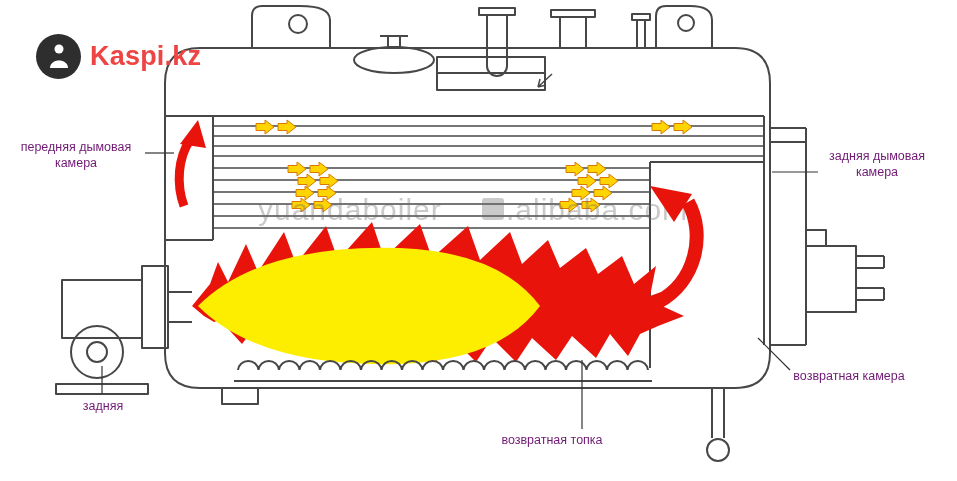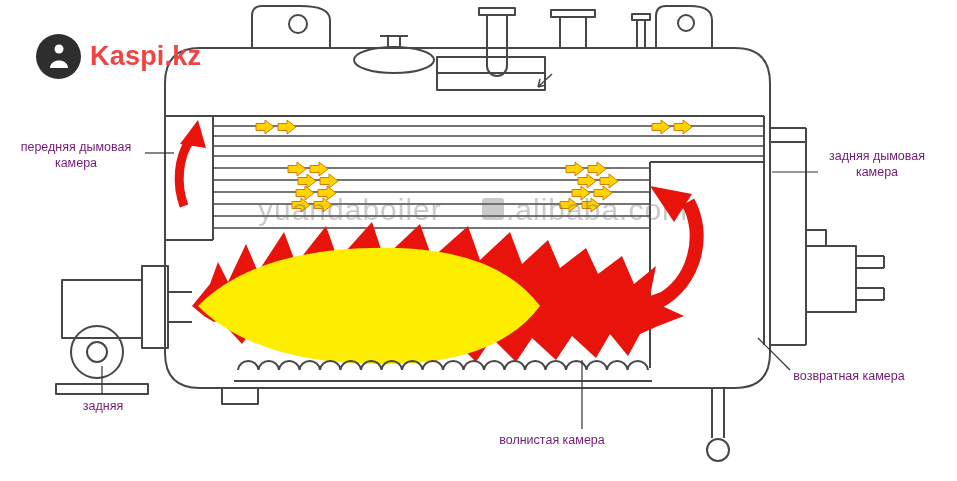--- a/index.html
+++ b/index.html
@@ -199,17 +199,17 @@
     </div>
     <div class="logo-text">Kaspi.kz</div>
   </div>
 
   <div class="label" style="left:10px;top:139px;width:132px;">передняя дымовая камера</div>
 
   <div class="label" style="left:820px;top:148px;width:114px;">задняя дымовая камера</div>
 
   <div class="label" style="left:70px;top:398px;width:66px;">задняя</div>
 
-  <div class="label" style="left:490px;top:432px;width:124px;">волнистая камера</div>
+  <div class="label" style="left:490px;top:432px;width:124px;">возвратная топка</div>
 
   <div class="label" style="left:784px;top:368px;width:130px;text-align:center;">возвратная камера</div>
 
 </div>
 
 </body></html>

